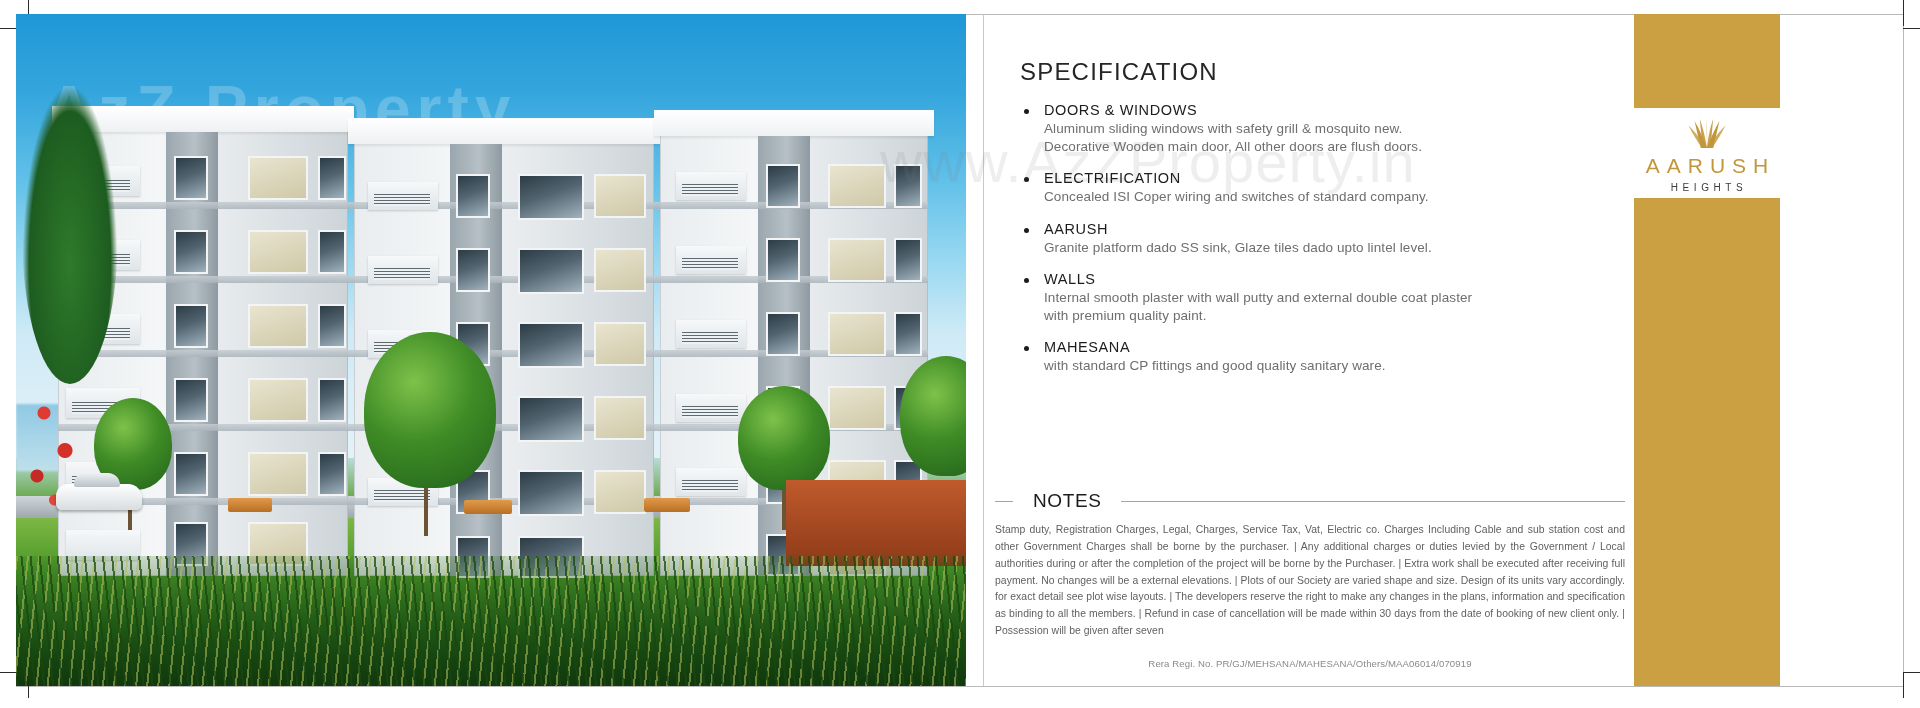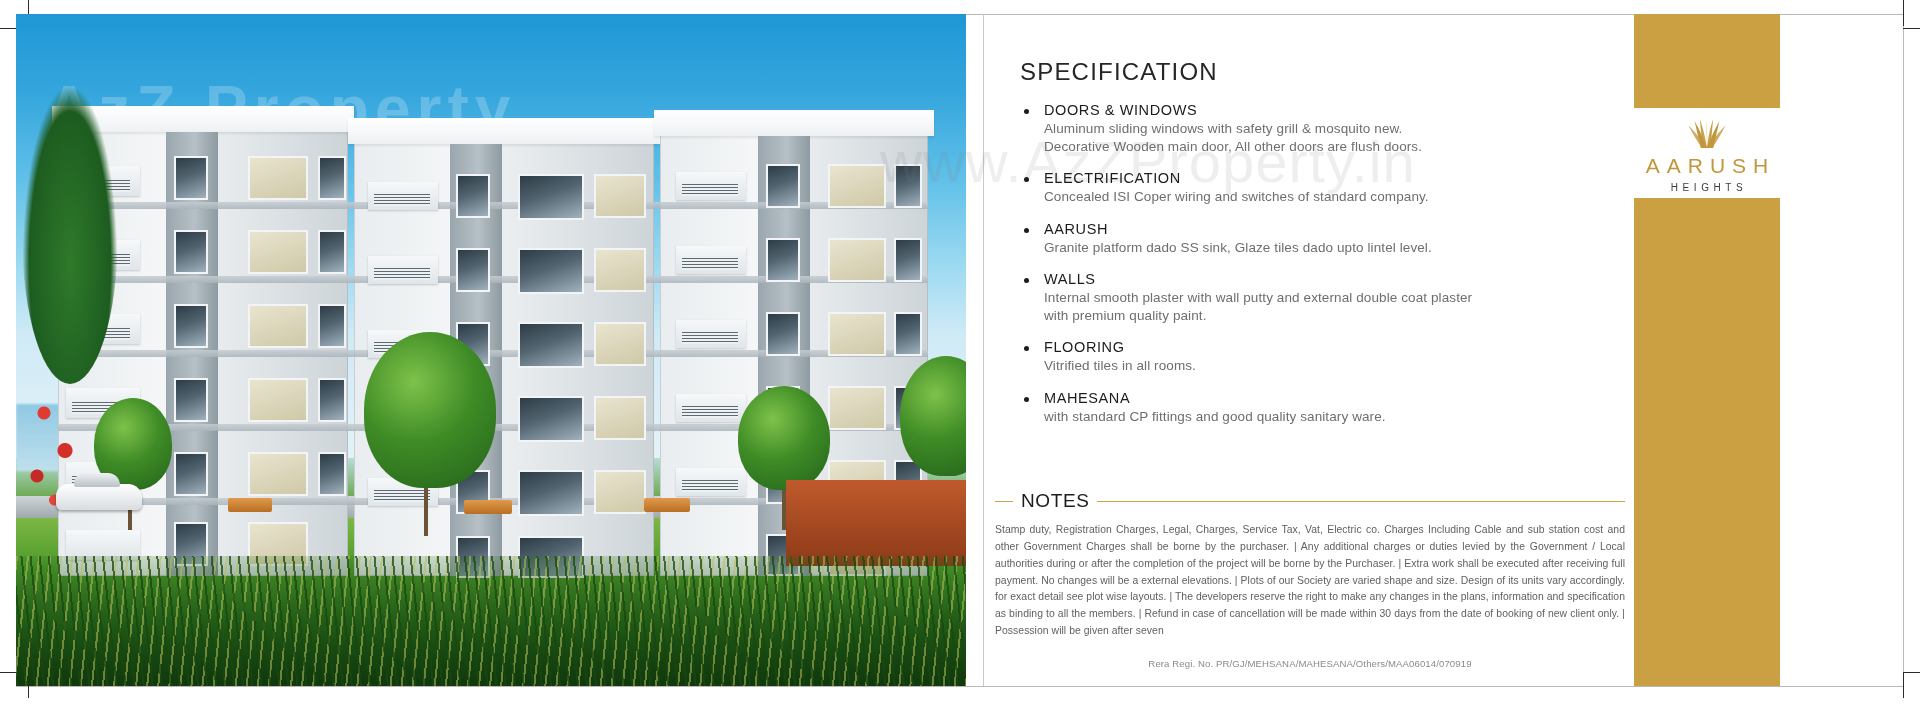--- a/index.html
+++ b/index.html
@@ -152,21 +152,21 @@
   }
   .spec-head{
     font-size:14.5px;letter-spacing:.6px;color:#1c1c1c;margin:0 0 2px 0;font-weight:400;
   }
   .spec-line{
     font-size:13.5px;line-height:1.35;color:#6e6e6e;margin:0;letter-spacing:.1px;
   }
 
   
   .notes{position:absolute;left:995px;top:490px;width:630px;}
-  .notes-head{display:flex;align-items:center;gap:0;}
+  .notes-head{display:flex;align-items:center;gap:12px;}
   .notes-rule{height:1px;background:#c9a24a;flex:0 0 18px;}
   .notes-rule.long{flex:1 1 auto;}
   .notes-title{
     font-size:19px;letter-spacing:.6px;color:#1c1c1c;padding:0 8px;white-space:nowrap;
   }
   .notes-body{
     margin-top:10px;font-size:10.4px;line-height:1.62;color:#5f5f5f;
     text-align:justify;letter-spacing:.05px;
   }
   .rera{
@@ -397,25 +397,20 @@
         <div class="spec-item">
           <span class="dot"></span>
           <div class="spec-head">AARUSH</div>
           <div class="spec-line">Granite platform dado SS sink, Glaze tiles dado upto lintel level.</div>
         </div>
         <div class="spec-item">
           <span class="dot"></span>
           <div class="spec-head">WALLS</div>
           <div class="spec-line">Internal smooth plaster with wall putty and external double coat plaster</div>
           <div class="spec-line">with premium quality paint.</div>
-        </div>
-        <div class="spec-item">
-          <span class="dot"></span>
-          <div class="spec-head">FLOORING</div>
-          <div class="spec-line">Vitrified tiles in all rooms.</div>
         </div>
         <div class="spec-item">
           <span class="dot"></span>
           <div class="spec-head">MAHESANA</div>
           <div class="spec-line">with standard CP fittings and good quality sanitary ware.</div>
         </div>
       </div>
   </section>
 
   <section class="notes">

